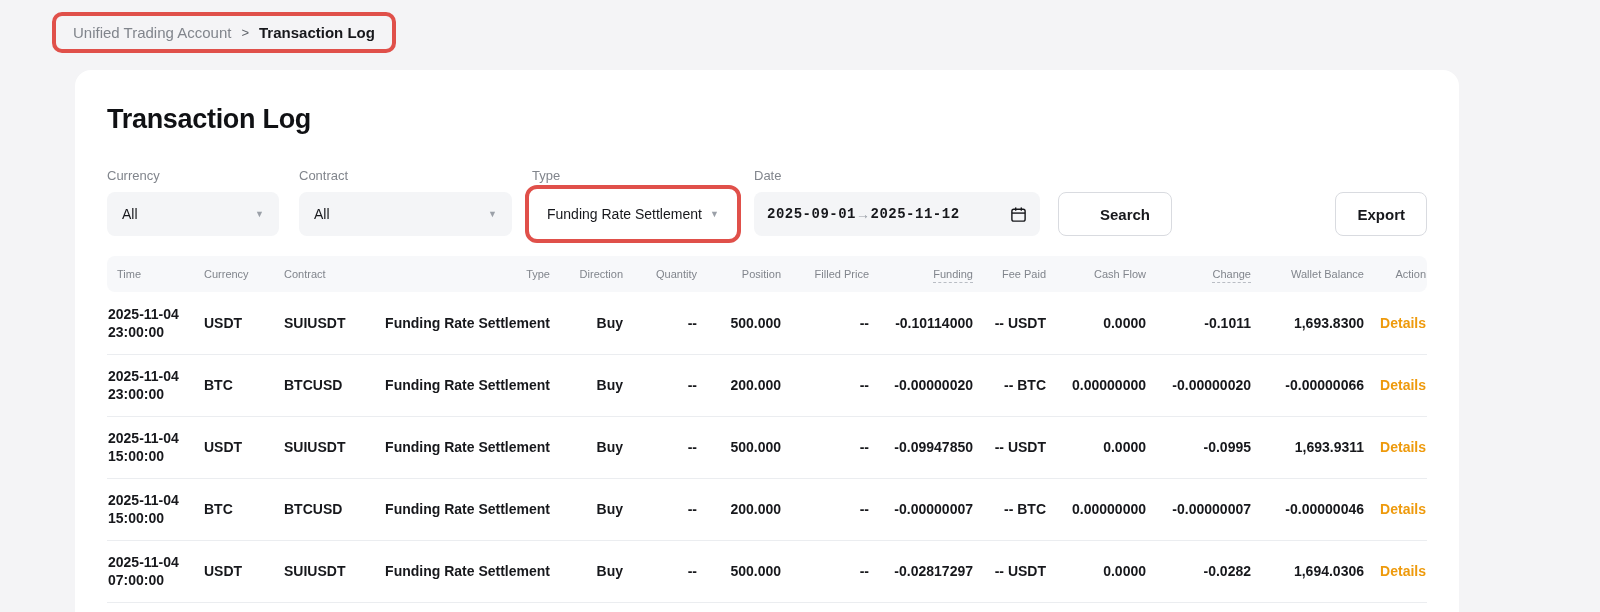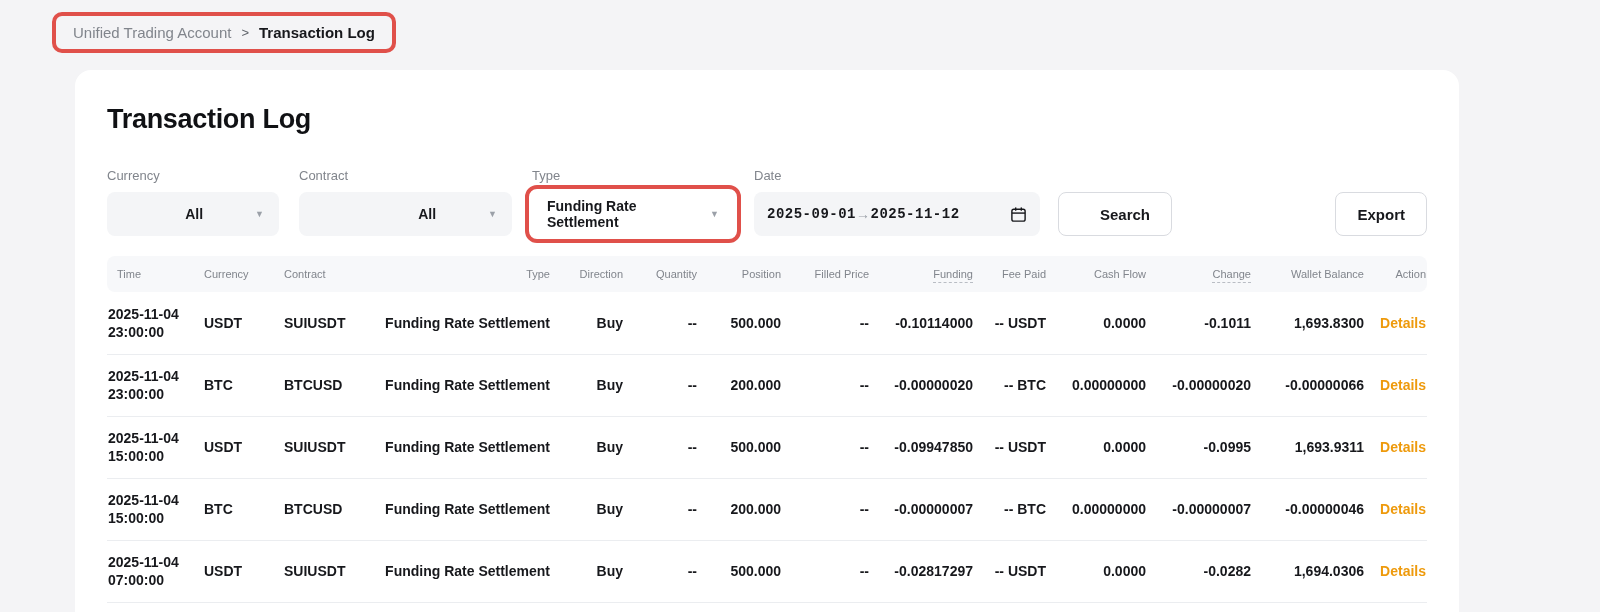--- a/index.html
+++ b/index.html
@@ -38,24 +38,23 @@
     margin:17px 141px 0 75px;
     padding:30px 32px 0 32px;
     height:560px;
   }
   .page-title{font-size:27px;font-weight:700;letter-spacing:-0.3px;margin:4px 0 0 0;color:#101114;}
   
   .filters{display:flex;align-items:flex-end;gap:20px;margin-top:33px;}
   .filter-label{display:block;font-size:13px;color:var(--txt-gray);margin-bottom:9px;}
   .select{
     height:44px;background:var(--field-bg);border-radius:8px;
-    display:flex;align-items:center;justify-content:flex-end;
-    padding:0 15px;font-size:14px;font-weight:700;color:var(--txt-dark);
+    display:flex;align-items:center;justify-content:space-between;
+    padding:0 15px;font-size:14px;font-weight:400;color:var(--txt-dark);
     cursor:pointer;
-    gap:44px;
   }
   .w-currency{width:172px;}
   .w-contract{width:213px;}
   .w-type{width:202px;}
   .caret{color:#9ba0a8;font-size:9px;margin-left:8px;}
   .type-wrap{position:relative;}
   .type-wrap .select{background:#fff;}
   .red-box{
     position:absolute;left:-7px;right:-7px;top:-7px;bottom:-7px;
     border:4px solid var(--annotation-red);border-radius:12px;

